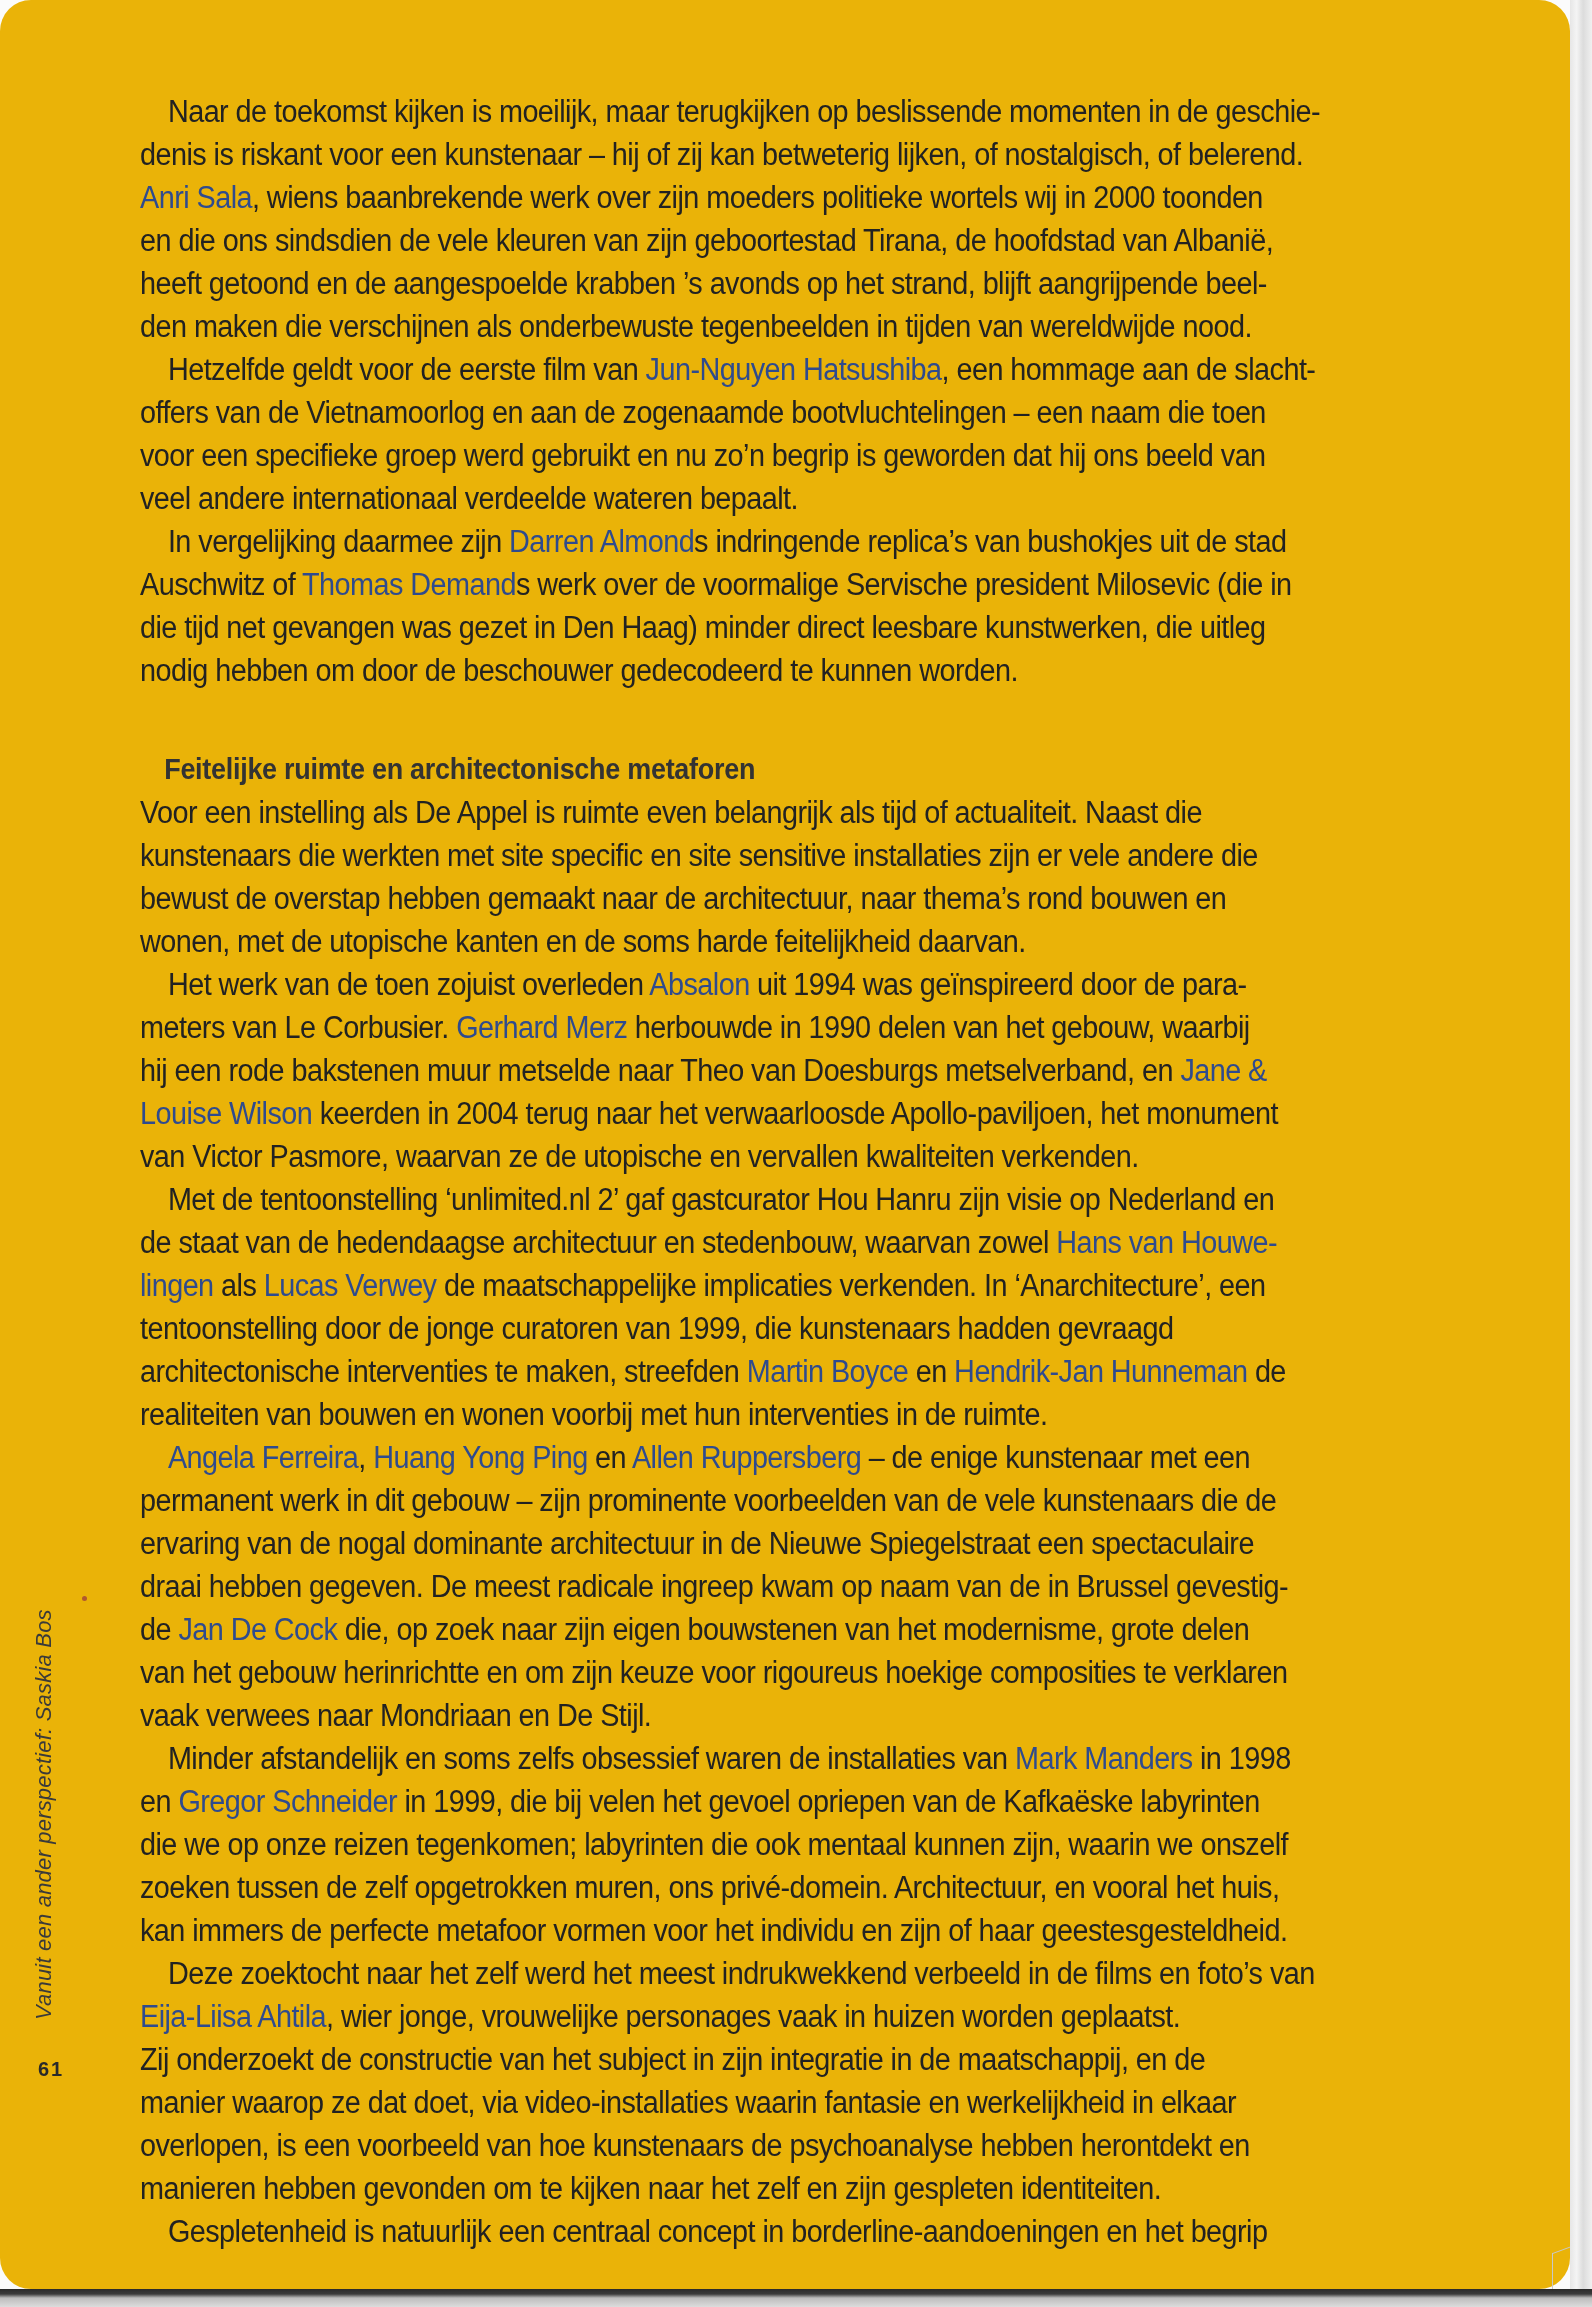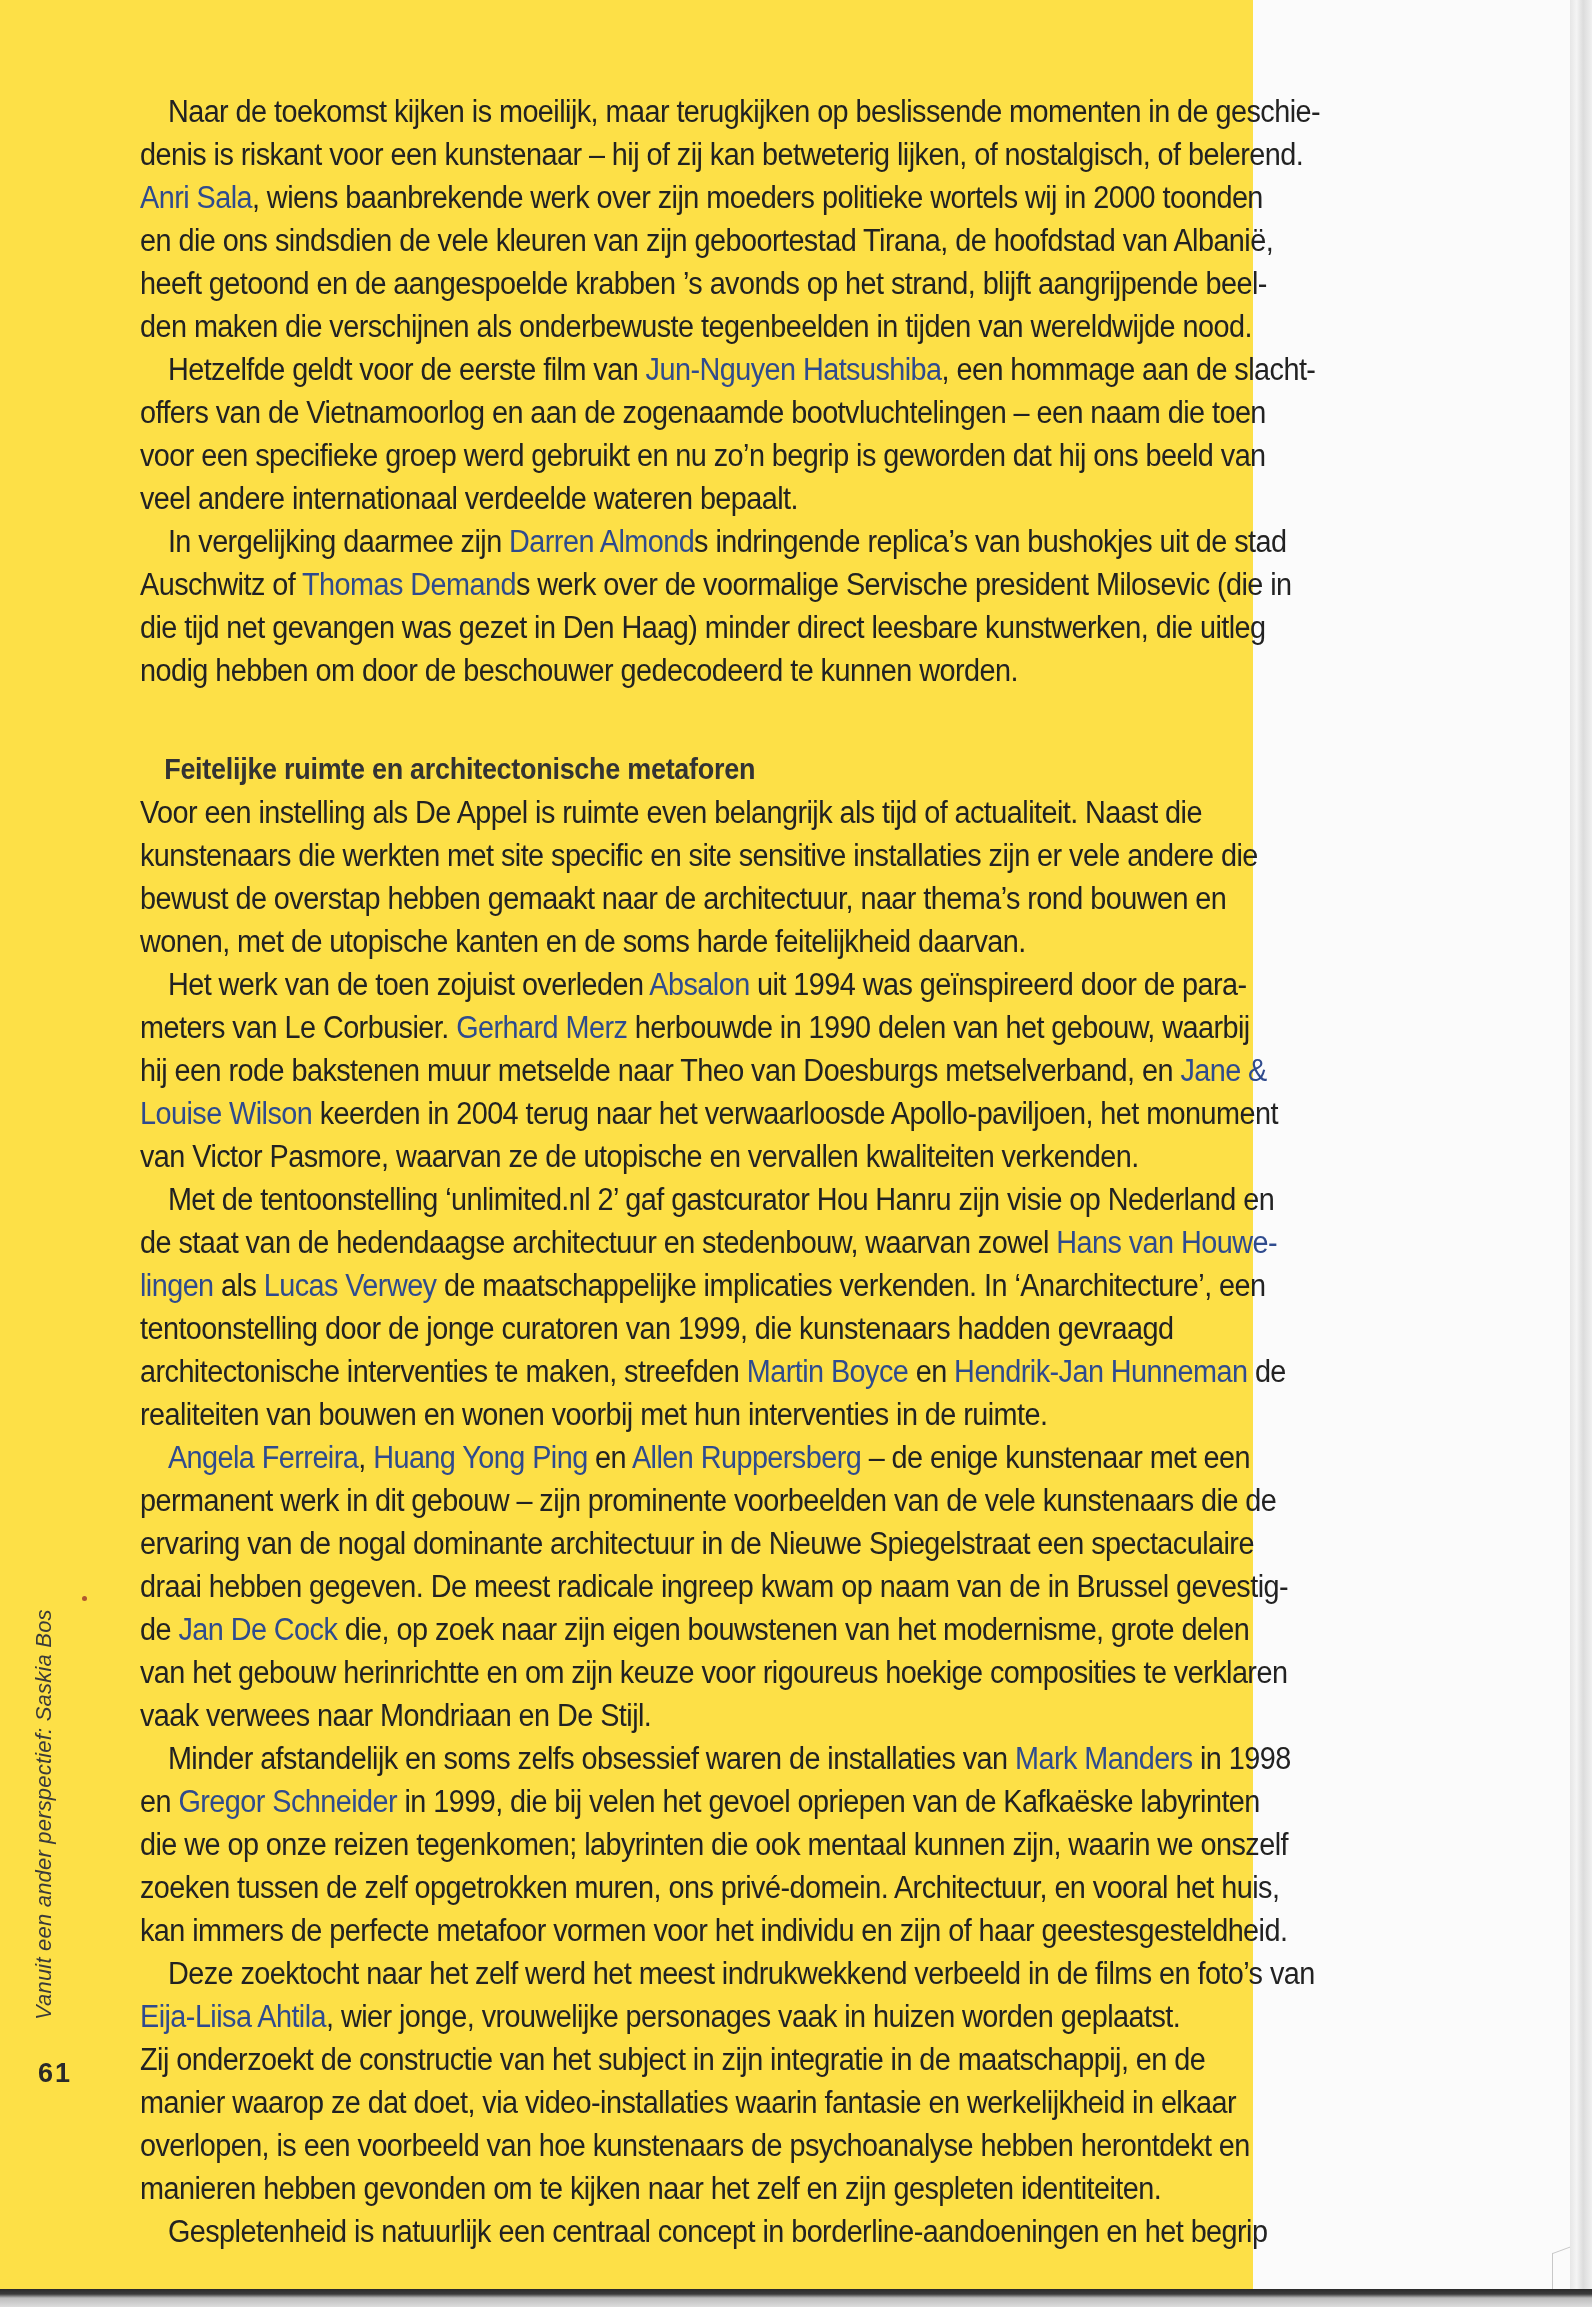--- a/index.html
+++ b/index.html
@@ -3,22 +3,23 @@
 <meta charset="utf-8">
 <style>
   html, body { margin: 0; padding: 0; }
   body {
     width: 1592px; height: 2307px; position: relative; overflow: hidden;
     background: #fbfbfb;
     font-family: "Liberation Sans", "DejaVu Sans", sans-serif;
     color: #222222;
   }
   .page {
-    position: absolute; left: 0; top: 0; width: 1253px; height: 2289px;
-    background: #fde047;
+    position: absolute; left: 0; top: 0; width: 1570px; height: 2289px;
+    background: #eab308;
+    border-radius: 31px;
   }
   .page-edge {
     position: absolute; left: 1570px; top: 0; width: 22px; height: 2307px;
     background: linear-gradient(to right, #e6e6e6, #f4f4f4 30%, #dcdcdc 60%, #f0f0f0);
   }
   .bottom-edge {
     position: absolute; left: 0; top: 2289px; width: 1592px; height: 19px;
     background: linear-gradient(to bottom, #2a2a2a 0, #3a3a3a 5px, #bdbdbd 9px, #e0e0e0 19px);
   }
   .corner-curl {
@@ -42,21 +43,21 @@
     letter-spacing: -0.3px;
   }
   .sidebar-title {
     position: absolute; left: 31px; top: 2020px;
     transform: rotate(-90deg); transform-origin: left top;
     font-style: italic; font-size: 22px; color: #3a3a3a; white-space: nowrap;
     letter-spacing: 0.2px;
   }
   .page-number {
     position: absolute; left: 38px; top: 2058px;
-    font-weight: bold; font-size: 27px; color: #2a2a2a; letter-spacing: 2px;
+    font-weight: bold; font-size: 20px; color: #2a2a2a; letter-spacing: 2px;
   }
   .smudge {
     position: absolute; left: 82px; top: 1596px; width: 5px; height: 5px;
     border-radius: 50%; background: #b0592f;
   }
 </style>
 </head>
 <body>
 
 <div class="page">

